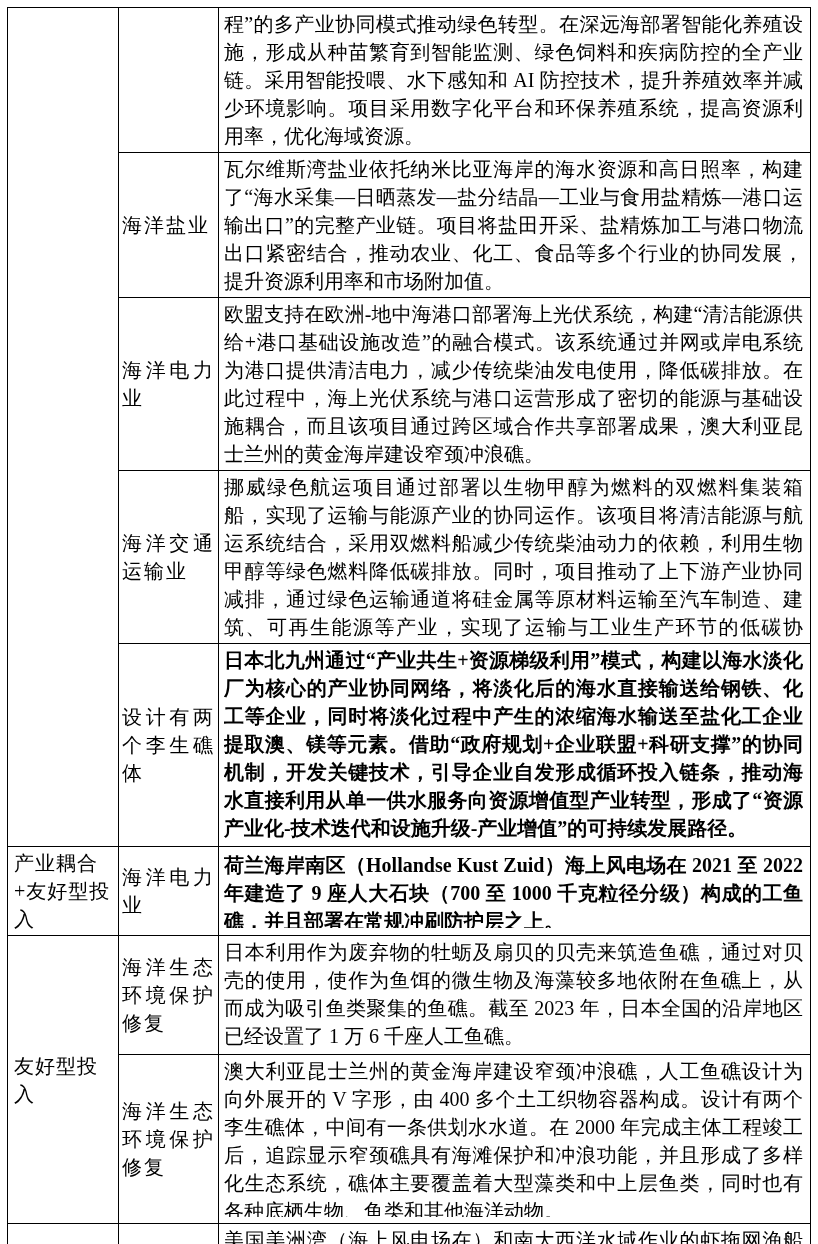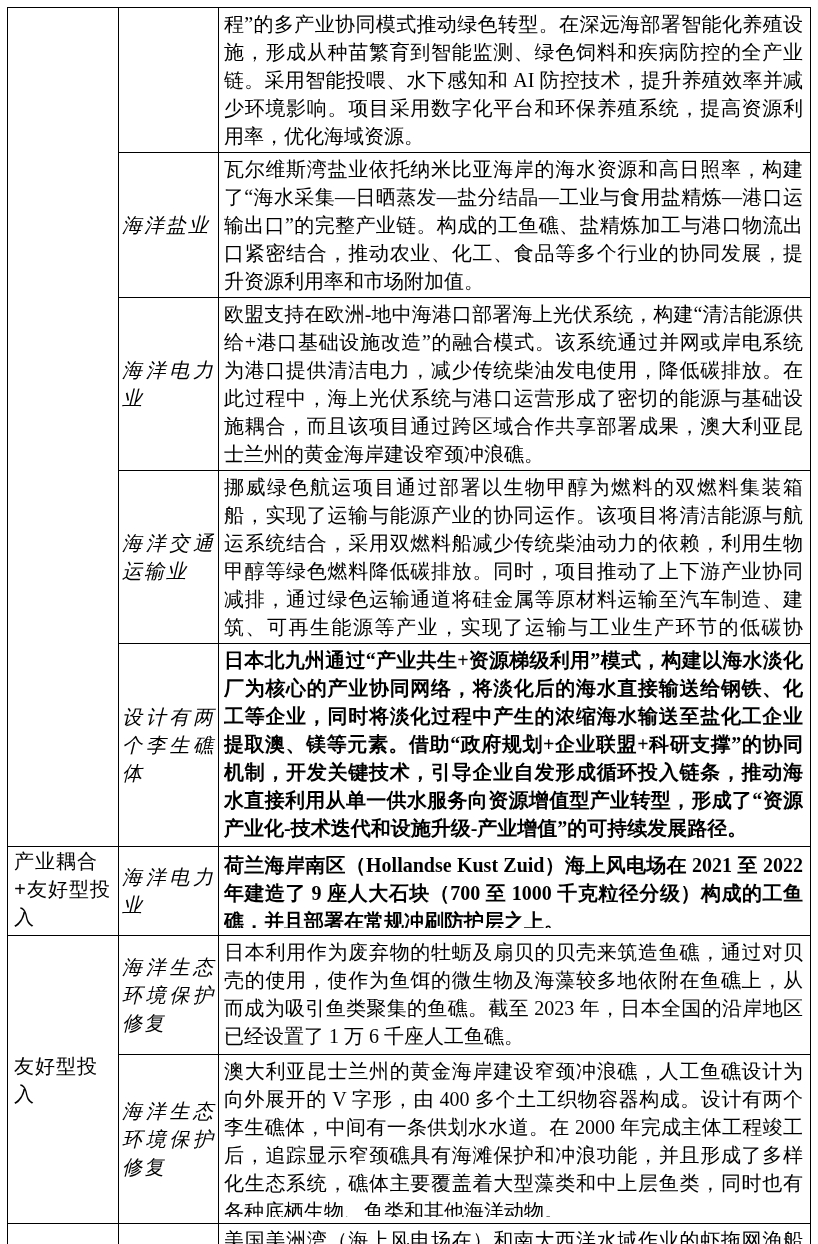--- a/index.html
+++ b/index.html
@@ -34,27 +34,26 @@
   }
   col.c1 { width: 111px; }
   col.c2 { width: 100px; }
   col.c3 { width: 592px; }
 
   td.cat {
     padding: 2px 4px 2px 6px;
     letter-spacing: 1px;
     text-align: left;
   }
-  td.cat.vtop { vertical-align: top; font-family: Liberation Mono, monospace; }
+  td.cat.vtop { vertical-align: top; }
 
   td.ind {
     padding: 2px 3px;
     letter-spacing: 2px;
     text-align: justify;
-    font-style: italic;
   }
 
   td.desc {
     vertical-align: top;
     padding: 2px 7px 6px 5px;
     text-align: justify;
     text-justify: inter-ideograph;
     letter-spacing: 0;
   }
   td.desc .cellbox {
@@ -84,21 +83,21 @@
       <td class="cat" rowspan="5"></td>
       <td class="ind"></td>
       <td class="desc">
         <div class="cellbox h136">程”的多产业协同模式推动绿色转型。在深远海部署智能化养殖设施，形成从种苗繁育到智能监测、绿色饲料和疾病防控的全产业链。采用智能投喂、水下感知和 AI 防控技术，提升养殖效率并减少环境影响。项目采用数字化平台和环保养殖系统，提高资源利用率，优化海域资源。</div>
       </td>
     </tr>
 
     <tr style="height:140px">
       <td class="ind">海洋盐业</td>
       <td class="desc">
-        <div class="cellbox h136">瓦尔维斯湾盐业依托纳米比亚海岸的海水资源和高日照率，构建了“海水采集—日晒蒸发—盐分结晶—工业与食用盐精炼—港口运输出口”的完整产业链。构成的工鱼礁、盐精炼加工与港口物流出口紧密结合，推动农业、化工、食品等多个行业的协同发展，提升资源利用率和市场附加值。</div>
+        <div class="cellbox h136">瓦尔维斯湾盐业依托纳米比亚海岸的海水资源和高日照率，构建了“海水采集—日晒蒸发—盐分结晶—工业与食用盐精炼—港口运输出口”的完整产业链。项目将盐田开采、盐精炼加工与港口物流出口紧密结合，推动农业、化工、食品等多个行业的协同发展，提升资源利用率和市场附加值。</div>
       </td>
     </tr>
 
     <tr style="height:168px">
       <td class="ind">海洋电力业</td>
       <td class="desc">
         <div class="cellbox h164">欧盟支持在欧洲-地中海港口部署海上光伏系统，构建“清洁能源供给+港口基础设施改造”的融合模式。该系统通过并网或岸电系统为港口提供清洁电力，减少传统柴油发电使用，降低碳排放。在此过程中，海上光伏系统与港口运营形成了密切的能源与基础设施耦合，而且该项目通过跨区域合作共享部署成果，澳大利亚昆士兰州的黄金海岸建设窄颈冲浪礁。</div>
       </td>
     </tr>
 

